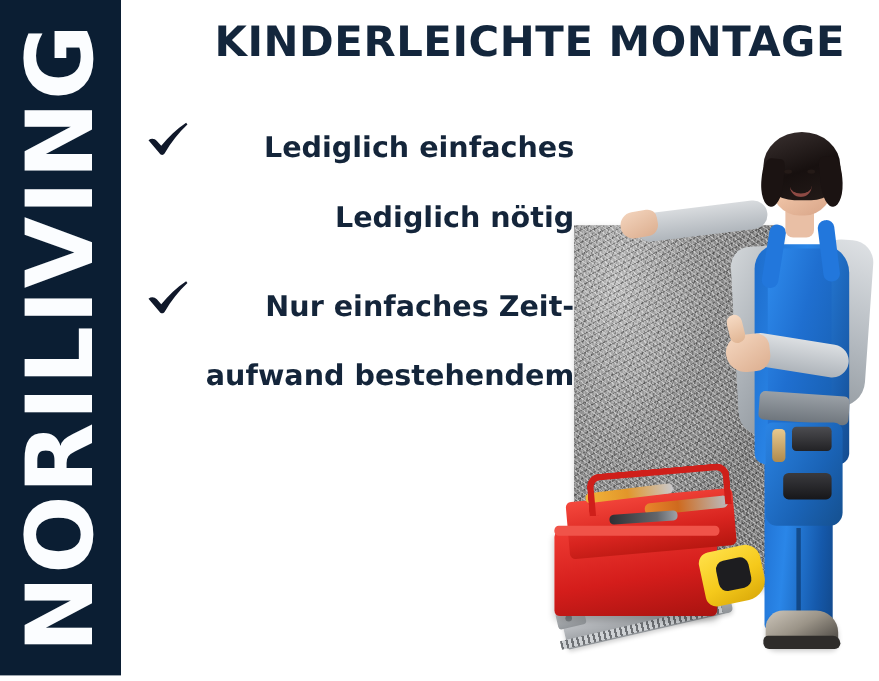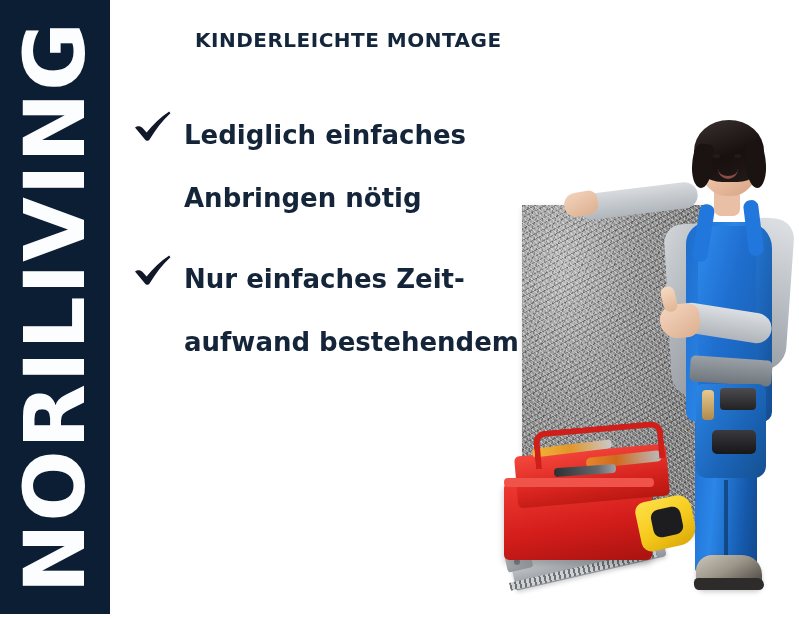--- a/index.html
+++ b/index.html
@@ -48,24 +48,24 @@
     position: absolute;
     left: 110px;
     top: 0;
     width: 689px;
     height: 619px;
   }
 
   #headline {
     position: absolute;
     left: 85px;
-    top: 28px;
+    top: 16px;
     font-family: "DejaVu Sans", sans-serif;
     font-weight: 700;
-    font-size: 20px;
+    font-size: 38px;
     letter-spacing: 0.5px;
     color: #13263c;
     white-space: nowrap;
     text-align: center;
   }
 
   
   #bullet-list {
     position: absolute;
     left: 12px;
@@ -81,20 +81,21 @@
   .check-slot {
     width: 62px;
     flex: 0 0 62px;
     padding-top: 6px;
     display: flex;
     justify-content: center;
   }
   .check-icon { display: block; }
   .bullet-lines {
     flex: 1 1 auto;
+    text-align: right;
   }
   .bullet-line {
     font-family: "DejaVu Sans", sans-serif;
     font-weight: 700;
     font-size: 26px;
     line-height: 63px;
     color: #14253a;
     white-space: nowrap;
   }
 
@@ -350,21 +351,21 @@
     <div id="bullet-list">
 
       <div class="bullet-row">
         <div class="check-slot">
           <svg class="check-icon" width="40" height="32" viewBox="0 0 40 32" aria-hidden="true">
             <path d="M2 17.5 C4.5 15.5 7.5 15.8 9.6 18.1 L13.6 22.6 C20.5 14.2 27.4 7.2 36.2 1.6 L37.4 3.2 C29.6 10.4 22.6 19.2 16.6 29.6 C15.4 31.4 13.2 31.2 12.0 29.4 Z" fill="#10182a"></path>
           </svg>
         </div>
         <div class="bullet-lines">
           <div class="bullet-line">Lediglich einfaches</div>
-          <div class="bullet-line">Anbringen nötig</div>
+          <div class="bullet-line">Lediglich nötig</div>
         </div>
       </div>
 
 
       <div class="bullet-row">
         <div class="check-slot">
           <svg class="check-icon" width="40" height="32" viewBox="0 0 40 32" aria-hidden="true">
             <path d="M2 17.5 C4.5 15.5 7.5 15.8 9.6 18.1 L13.6 22.6 C20.5 14.2 27.4 7.2 36.2 1.6 L37.4 3.2 C29.6 10.4 22.6 19.2 16.6 29.6 C15.4 31.4 13.2 31.2 12.0 29.4 Z" fill="#10182a"></path>
           </svg>
         </div>

